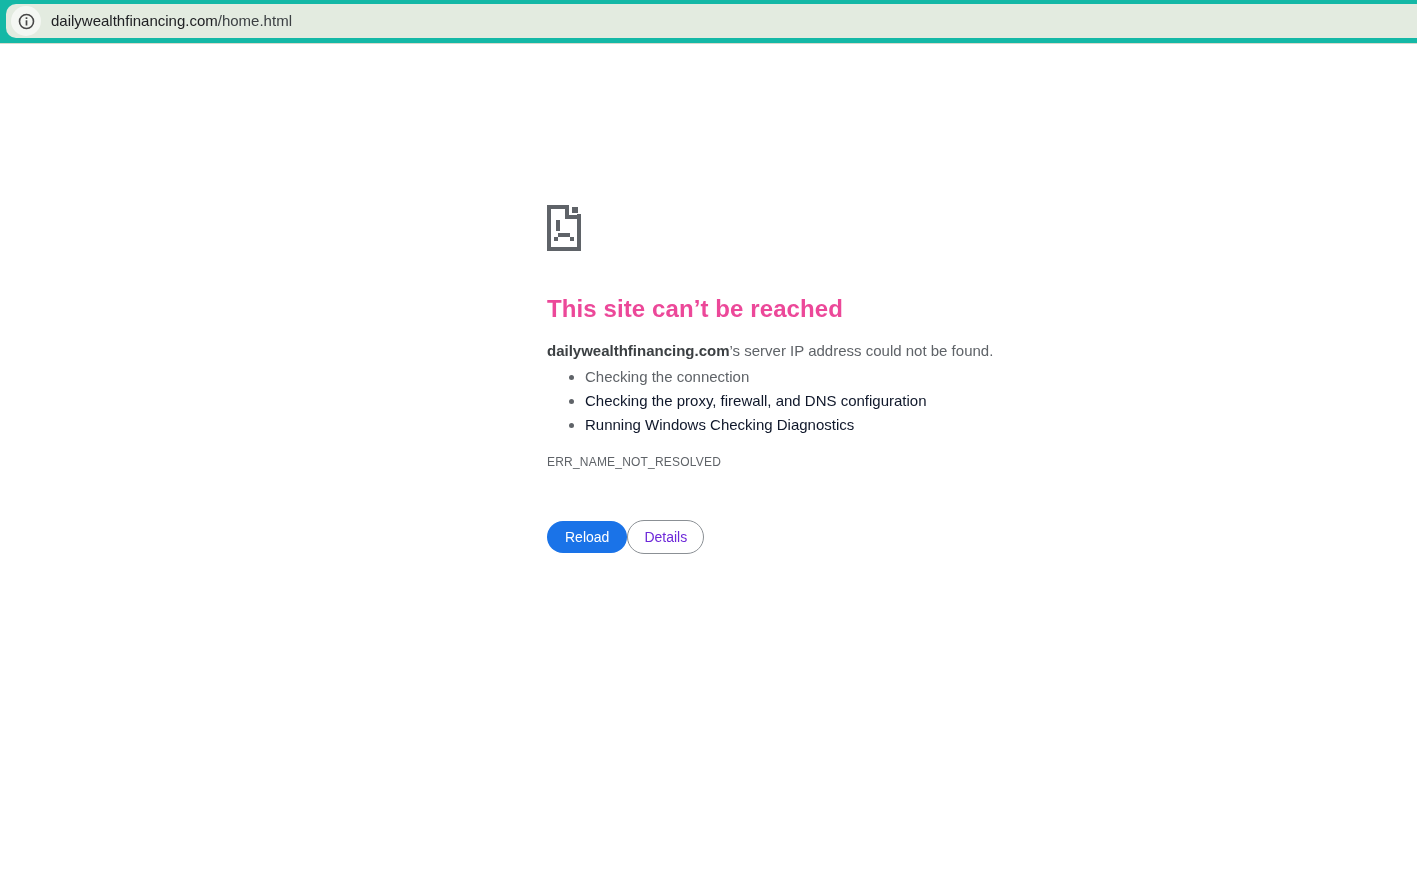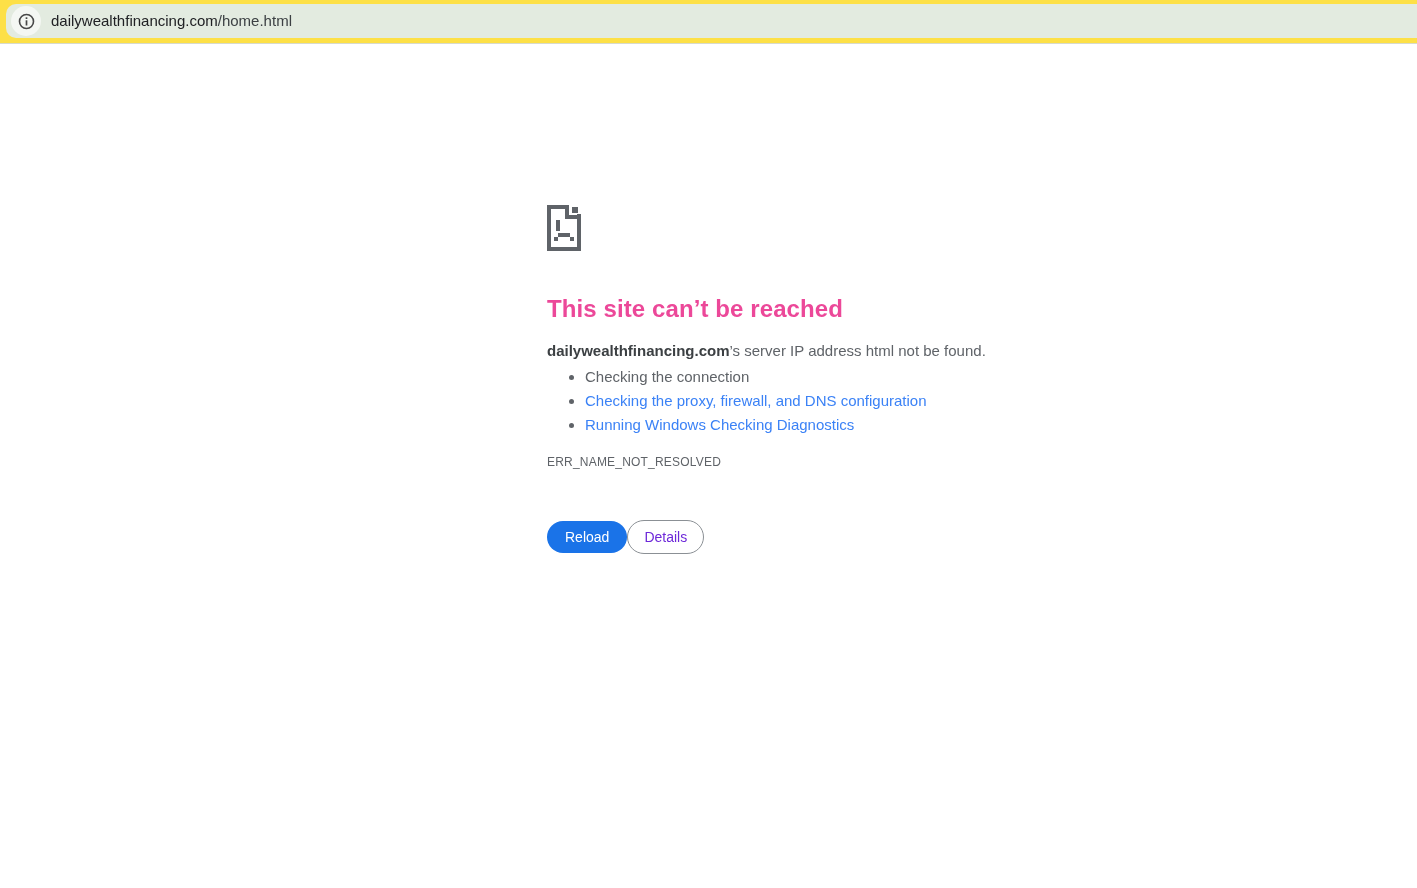--- a/index.html
+++ b/index.html
@@ -7,21 +7,21 @@
     width: 1417px; height: 888px;
     font-family: "Liberation Sans", sans-serif;
     position: relative;
     overflow: hidden;
   }
 
   
   .toolbar {
     position: absolute; left: 0; top: 0; right: 0;
     height: 43px;
-    background: #fde047;
+    background: #14b8a6;
     border-bottom: 1px solid #d7dacc;
     overflow: hidden;
   }
   .omnibox {
     position: absolute; left: 6px; top: 4px; right: -14px; height: 34px;
     background: #e3ebe0;
     border-radius: 10px;
     cursor: text;
   }
   .info-halo {
@@ -56,21 +56,21 @@
   .try-label {
     margin: 24px 0 0 0;
     font-size: 15px; color: #5f6368; line-height: 20px;
   }
   ul.suggestions {
     margin: 4px 0 0 0; padding: 0 0 0 38px;
     font-size: 15px; color: #5f6368;
   }
   ul.suggestions li { line-height: 24px; }
   ul.suggestions li a {
-    color: #3b82f6; text-decoration: none; cursor: pointer;
+    color: #0f172a; text-decoration: none; cursor: pointer;
   }
   .err-code {
     margin: 18px 0 0 0;
     font-size: 12px; color: #5f6368; letter-spacing: 0.2px;
   }
   .buttons {
     margin: 51px 0 0 0;
     display: flex; justify-content: flex-start; align-items: center;
   }
   .btn-reload {
@@ -121,21 +121,21 @@
         <rect x="9" y="15" width="4" height="11"></rect>
         <rect x="11" y="28" width="12" height="4"></rect>
         <rect x="7" y="32" width="4" height="4"></rect>
         <rect x="23" y="32" width="4" height="4"></rect>
       </g>
     </svg>
   </span>
 
   <h1 class="err-title">This site can’t be reached</h1>
 
-  <p class="err-subtitle"><span class="domain">dailywealthfinancing.com</span><span>’s server IP address html not be found.</span></p>
+  <p class="err-subtitle"><span class="domain">dailywealthfinancing.com</span><span>’s server IP address could not be found.</span></p>
 
 
   <ul class="suggestions">
     <li><span>Checking the connection</span></li>
     <li><a>Checking the proxy, firewall, and DNS configuration</a></li>
     <li><a>Running Windows Checking Diagnostics</a></li>
   </ul>
 
   <p class="err-code">ERR_NAME_NOT_RESOLVED</p>
 

